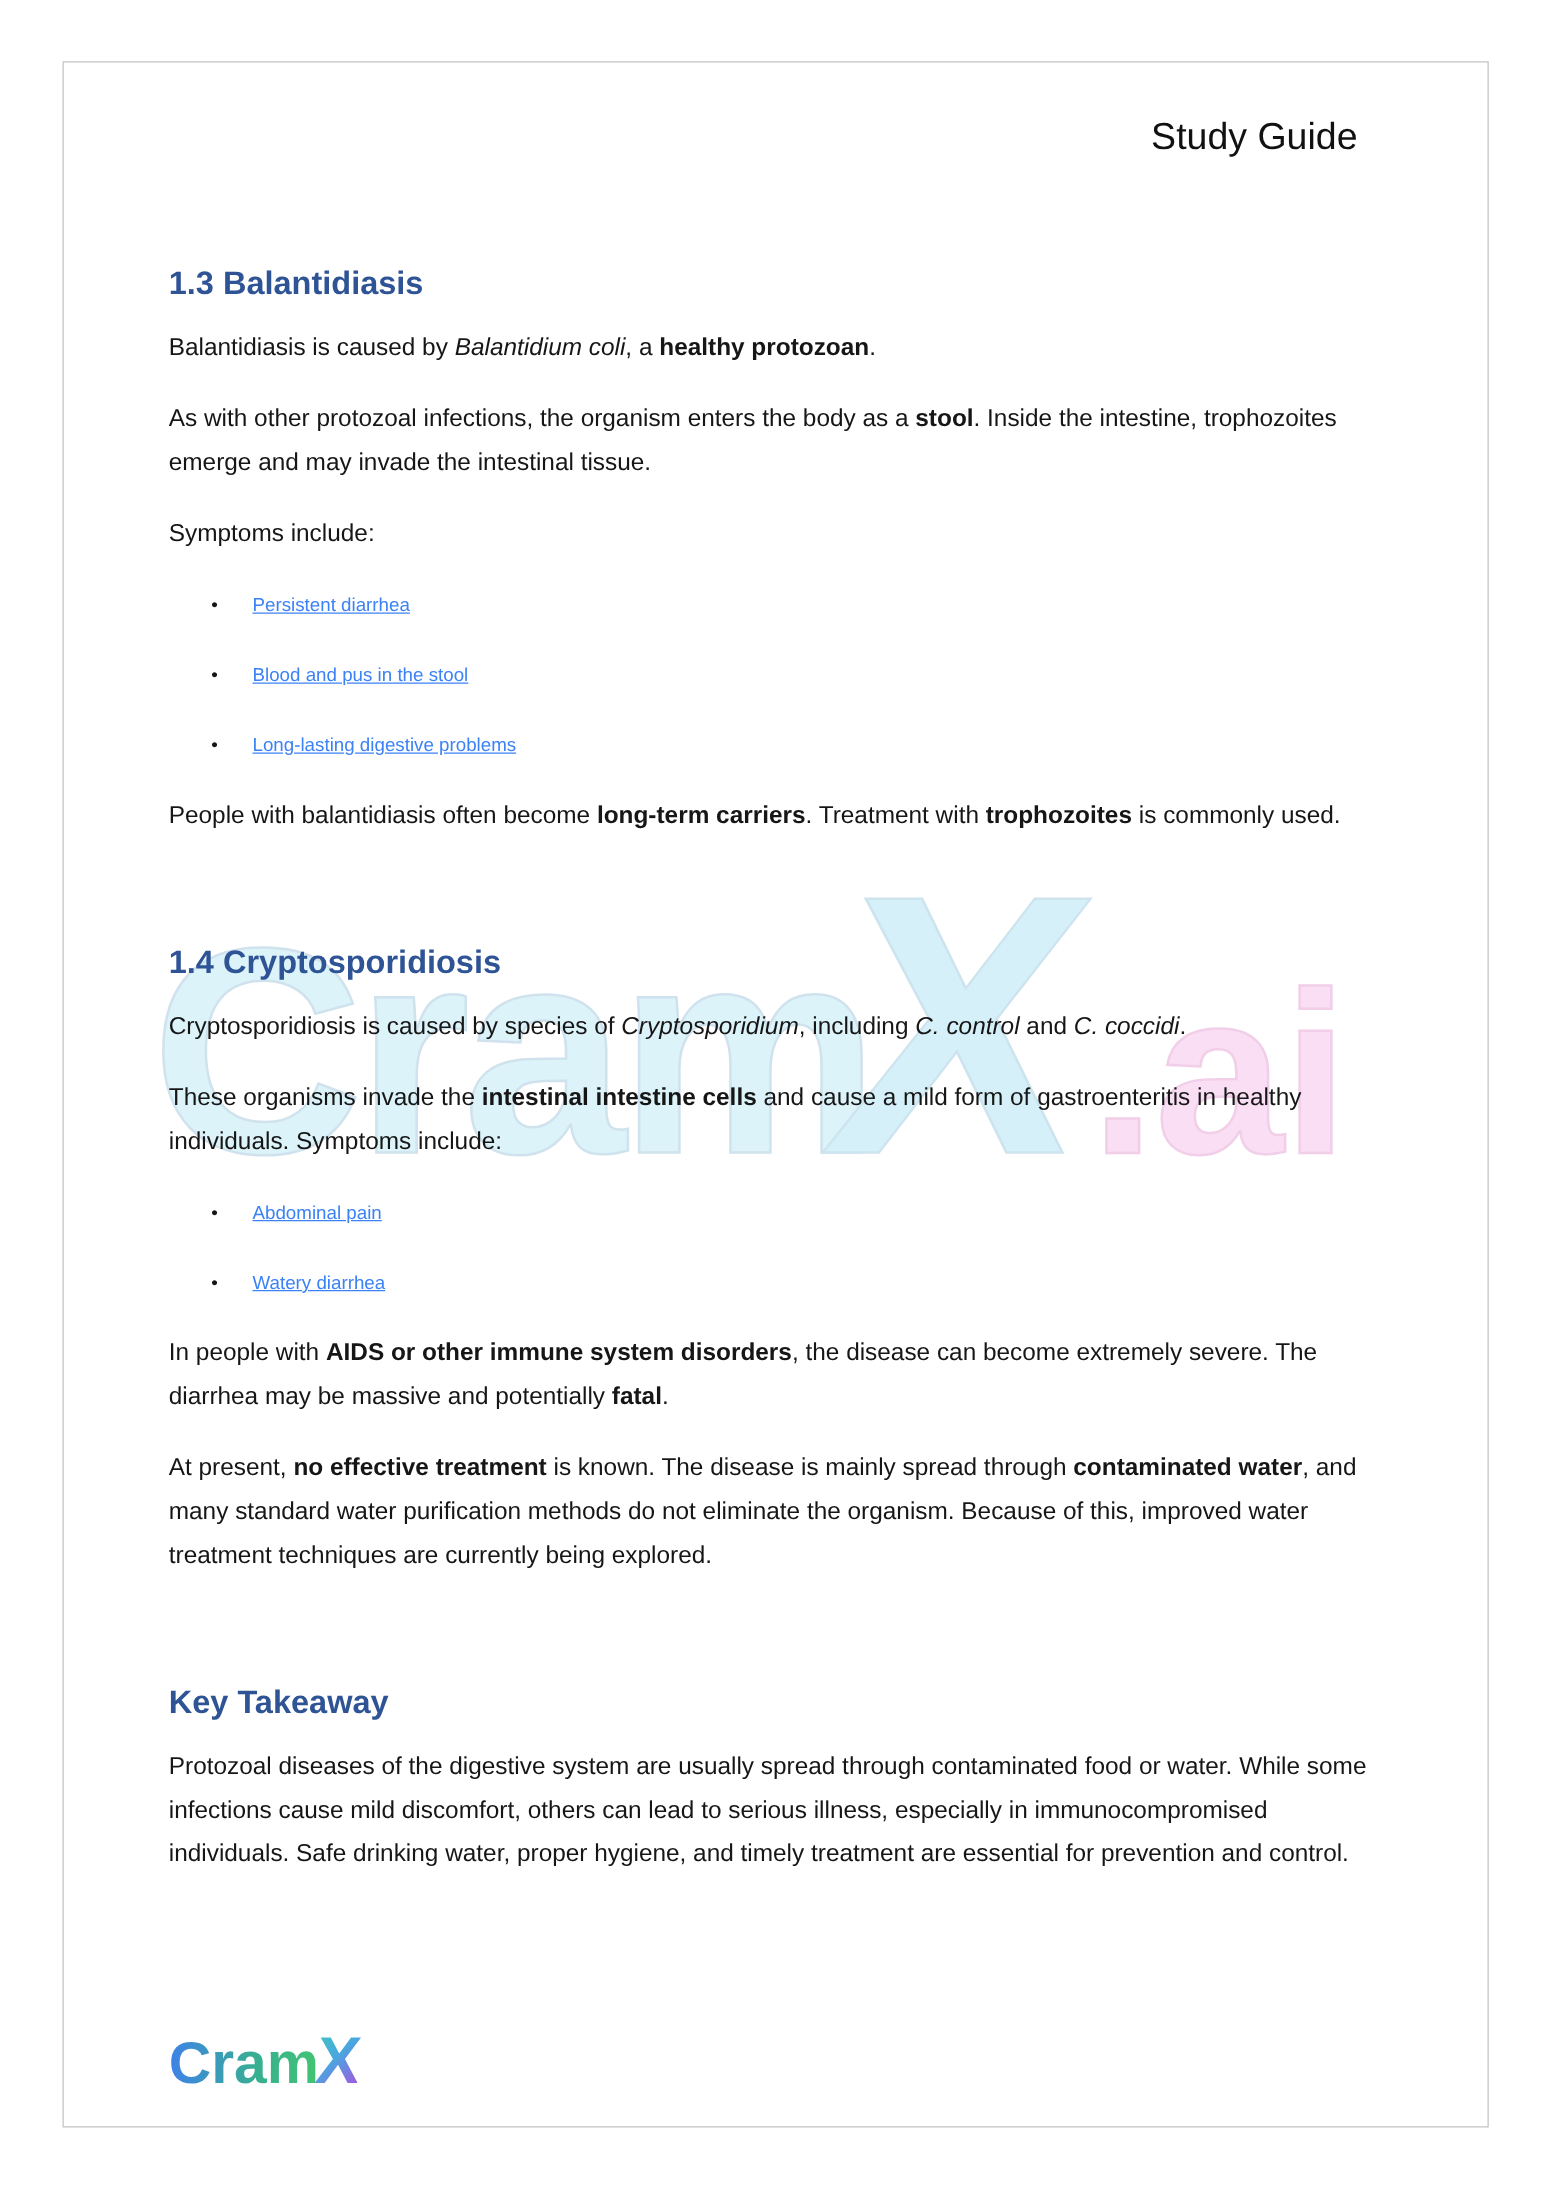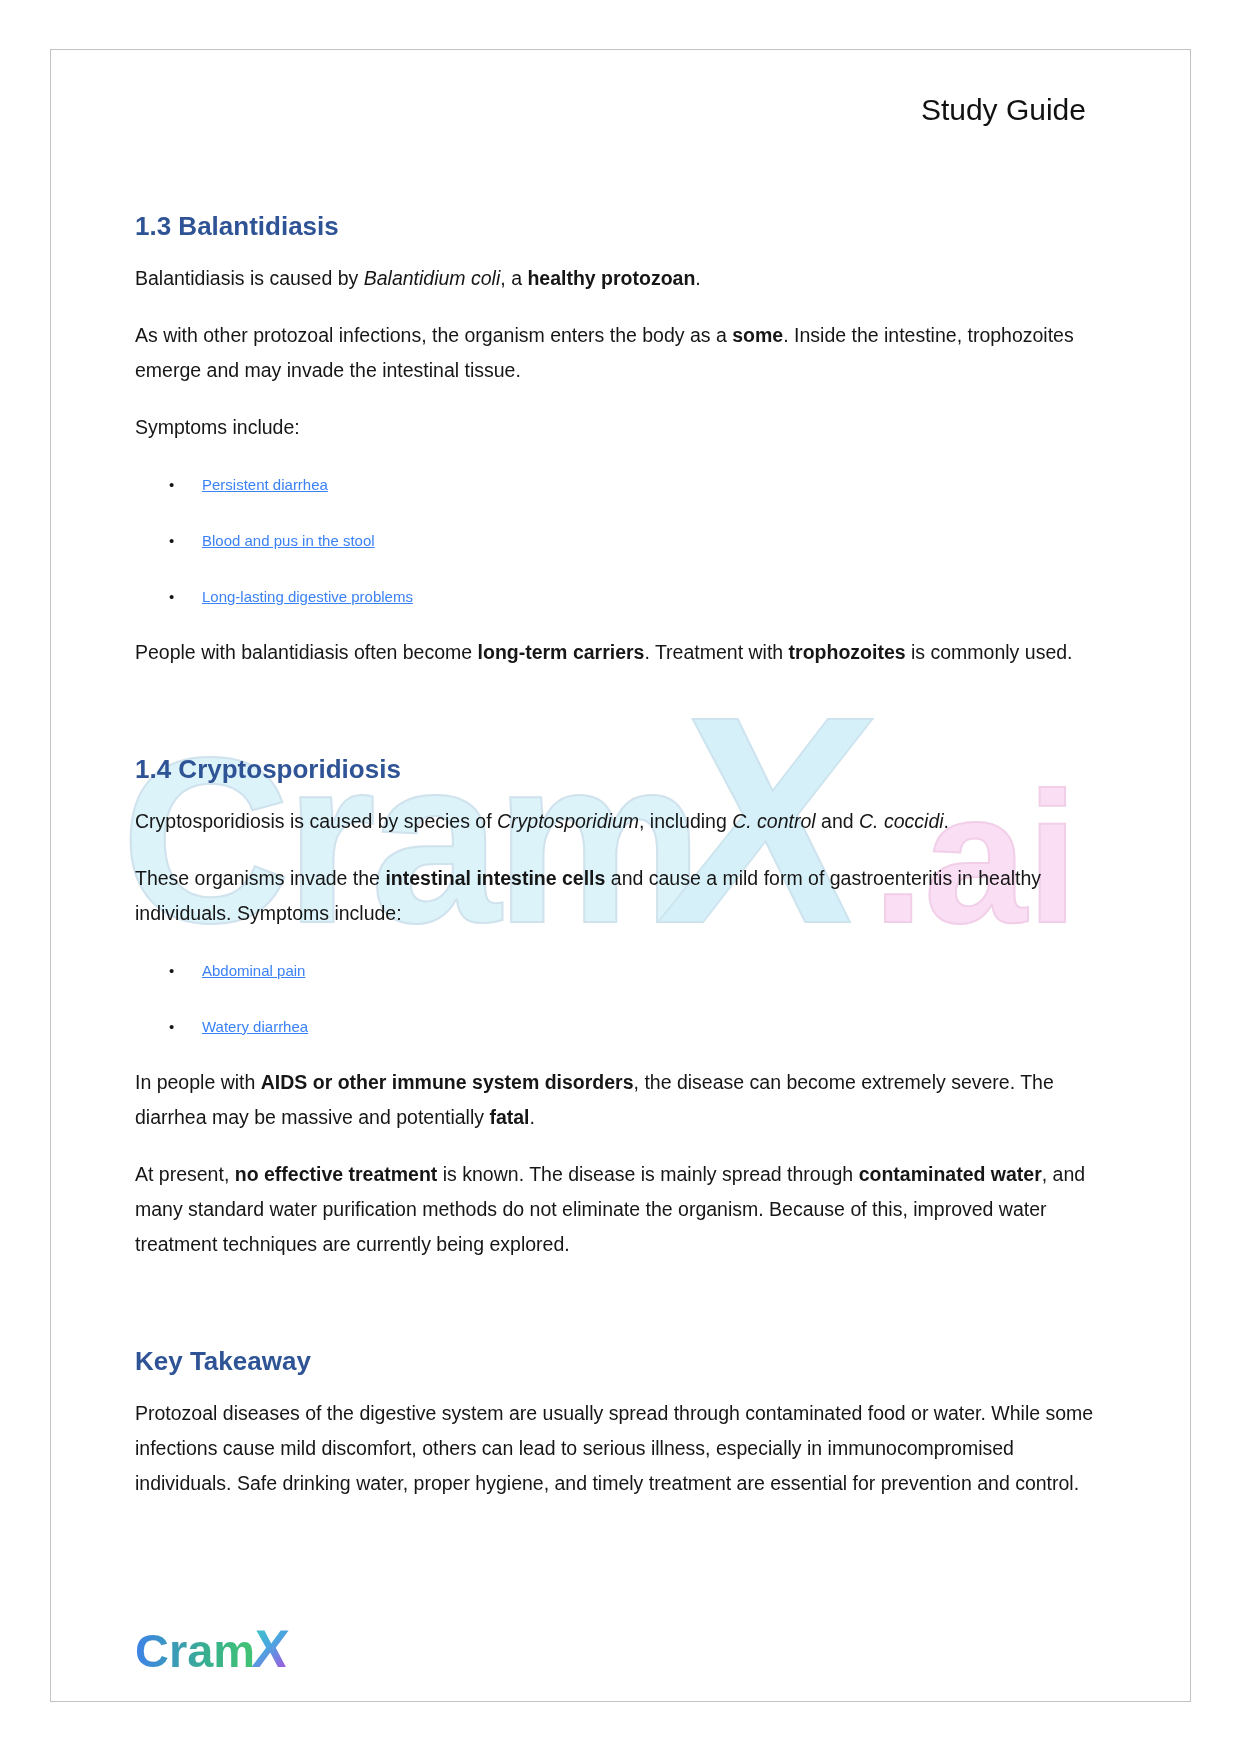--- a/index.html
+++ b/index.html
@@ -85,21 +85,21 @@
       <span class="wm-x">X</span>
       <span class="wm-ai">.ai</span>
   </div>
 
   <div class="content">
     <h1 class="doc-title">Study Guide</h1>
     <div id="sections">
         <section class="section first">
           <h2>1.3 Balantidiasis</h2>
           <p><span>Balantidiasis is caused by </span><span class="i">Balantidium coli</span><span>, a </span><span class="b">healthy protozoan</span><span>.</span></p>
-          <p><span>As with other protozoal infections, the organism enters the body as a </span><span class="b">some</span><span>. Inside the intestine, trophozoites emerge and may invade the intestinal tissue.</span></p>
+          <p><span>As with other protozoal infections, the organism enters the body as a </span><span class="b">stool</span><span>. Inside the intestine, trophozoites emerge and may invade the intestinal tissue.</span></p>
           <p><span>Symptoms include:</span></p>
           <ul>
             <li>Persistent diarrhea</li>
             <li>Blood and pus in the stool</li>
             <li>Long-lasting digestive problems</li>
           </ul>
           <p><span>People with balantidiasis often become </span><span class="b">long-term carriers</span><span>. Treatment with </span><span class="b">trophozoites</span><span> is commonly used.</span></p>
         </section>
         <section class="section">
           <h2>1.4 Cryptosporidiosis</h2>

